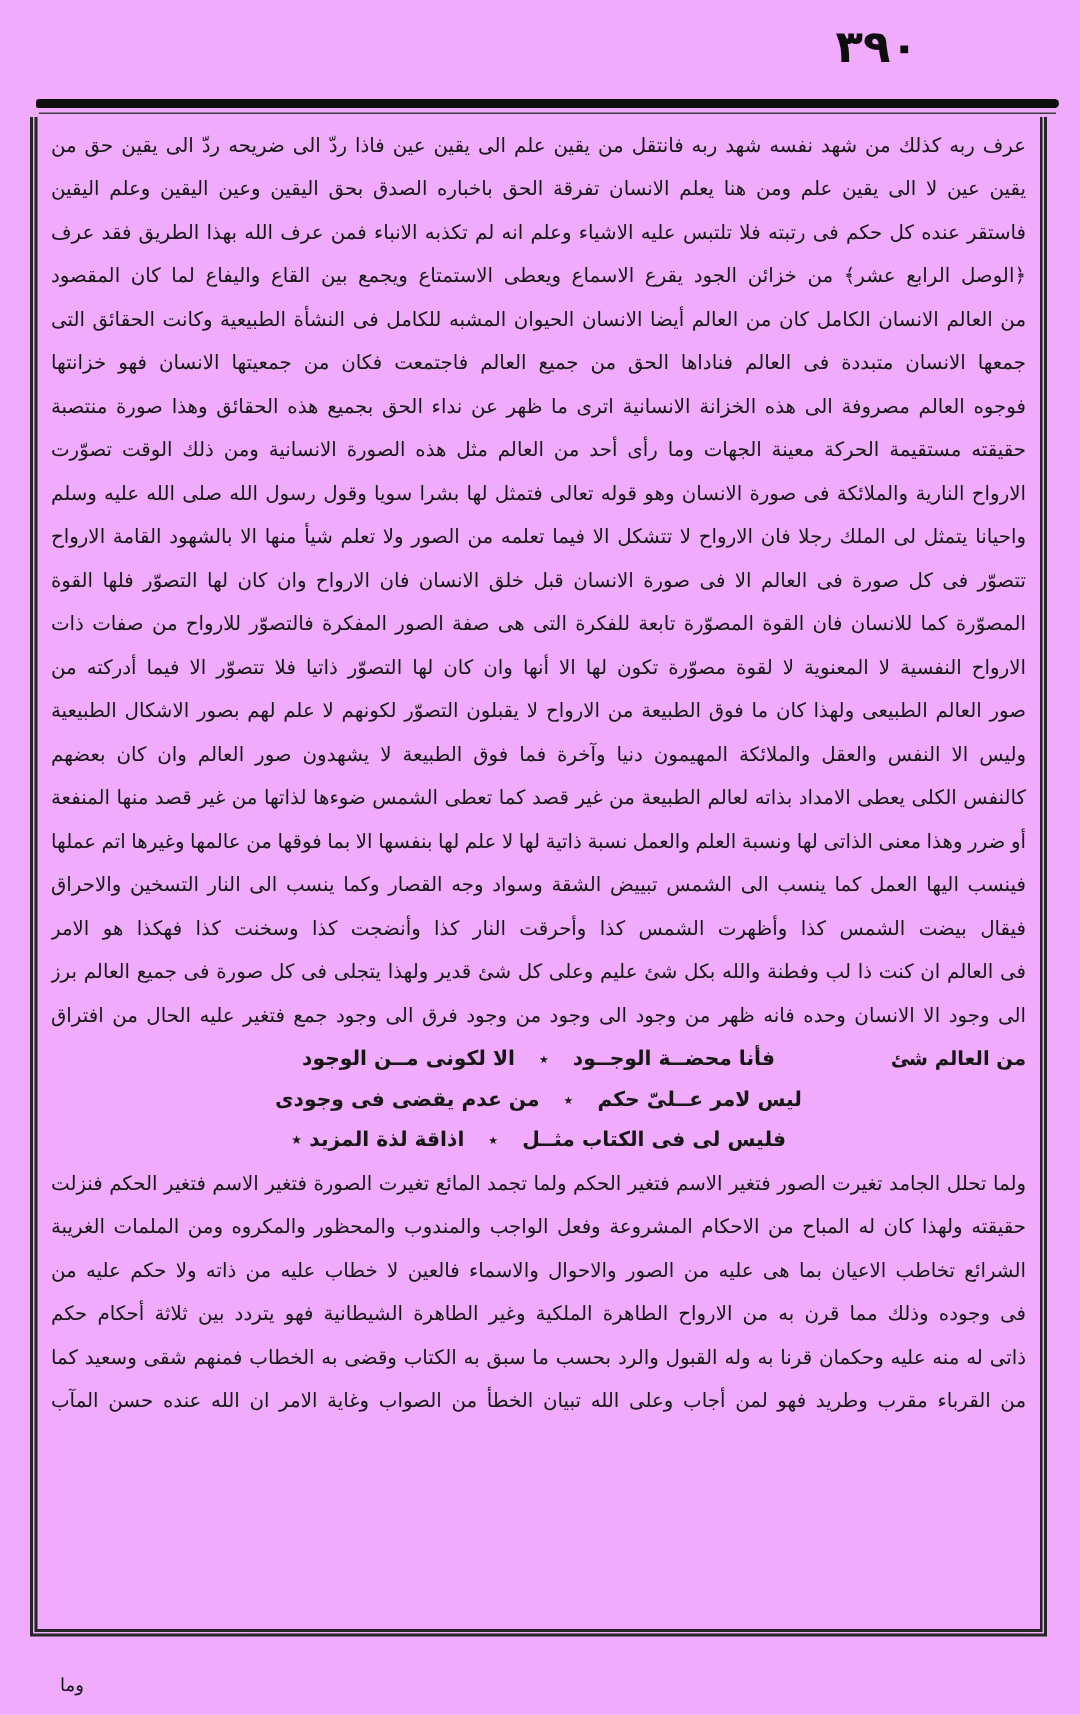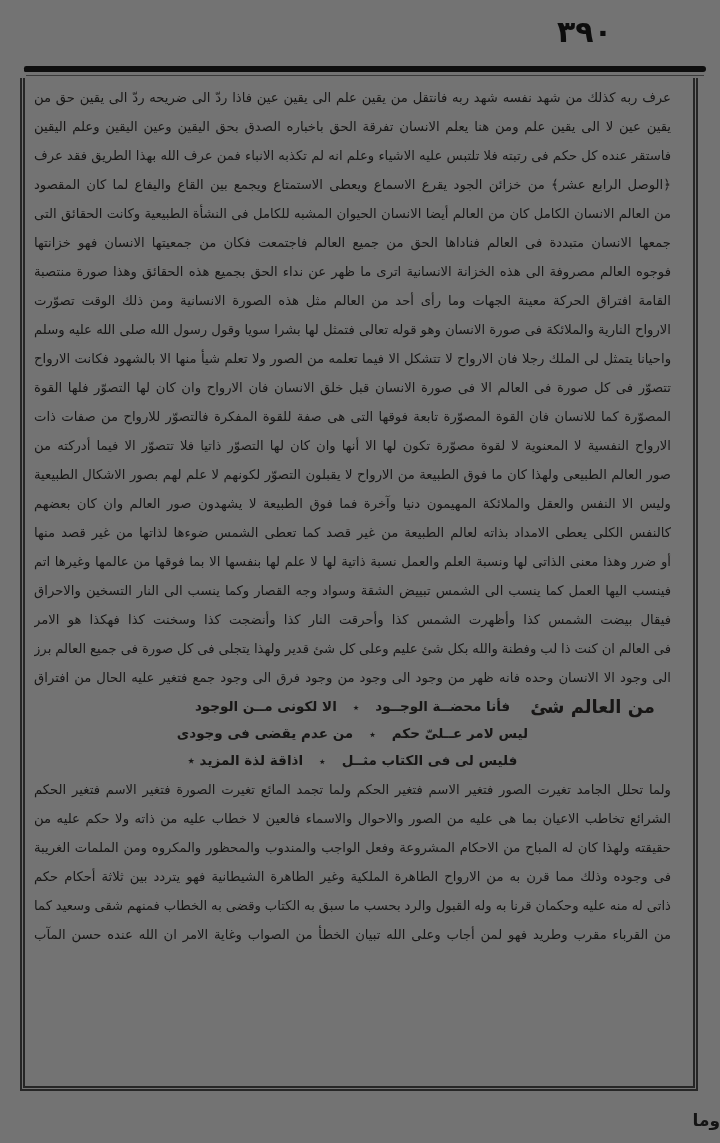--- a/index.html
+++ b/index.html
@@ -4,21 +4,21 @@
 <style>
   html,body{margin:0;padding:0;}
   body{
     width:720px;height:1143px;
     background:#efefec;
     font-family:"DejaVu Sans",sans-serif;
     overflow:hidden;
   }
   .page{
     position:relative;width:720px;height:1143px;
-    background:#737373;
+    background:#f0abfc;
     color:#171615;
     direction:rtl;
   }
   .page-number{
     position:absolute;top:14px;right:108px;
     font-size:30px;font-weight:bold;color:#0d0d0d;
     letter-spacing:1px;
   }
   .top-rule-thick{
     position:absolute;top:66px;left:24px;width:682px;height:6px;
@@ -26,45 +26,45 @@
   }
   .top-rule-thin{
     position:absolute;top:75px;left:26px;width:678px;height:1px;
     background:#3a3a3a;
   }
   .frame{
     position:absolute;top:78px;right:22px;left:20px;bottom:52px;
     border-right:5px double #262626;
     border-left:5px double #262626;
     border-bottom:5px double #262626;
-    padding:5px 22px 0 9px;
+    padding:5px 9px 0 9px;
     box-sizing:border-box;
   }
   .pline{
     height:29px;line-height:29px;
     font-size:13.2px;
     text-align:justify;text-align-last:justify;
     overflow:hidden;
     word-spacing:-0.5px;
   }
   .verse-block{margin:1px 0;}
   .verse-row{
     position:relative;height:27px;line-height:27px;
     text-align:center;font-weight:bold;font-size:13.5px;
     overflow:hidden;
   }
   .verse-row .hemi{display:inline-block;}
   .verse-row .star{display:inline-block;margin:0 16px;font-size:12px;}
   .verse-intro{
-    position:absolute;right:16px;top:0;
-    font-weight:bold;font-size:18px;
+    position:absolute;right:0;top:0;
+    font-weight:bold;font-size:13px;
   }
   .catchword{
     position:absolute;bottom:13px;left:40px;right:0;
-    text-align:right;font-size:17px;font-weight:bold;color:#141414;
+    text-align:left;font-size:12px;font-weight:normal;color:#141414;
   }
 </style>
 </head>
 <body>
 
 <div class="page">
 
   <div class="page-number">٣٩٠</div>
 
   <div class="top-rule-thick"></div>
@@ -72,44 +72,44 @@
 
   <div class="frame">
     <div id="prose1">
         <div class="pline">عرف ربه كذلك من شهد نفسه شهد ربه فانتقل من يقين علم الى يقين عين فاذا ردّ الى ضريحه ردّ الى يقين حق من</div>
         <div class="pline">يقين عين لا الى يقين علم ومن هنا يعلم الانسان تفرقة الحق باخباره الصدق بحق اليقين وعين اليقين وعلم اليقين</div>
         <div class="pline">فاستقر عنده كل حكم فى رتبته فلا تلتبس عليه الاشياء وعلم انه لم تكذبه الانباء فمن عرف الله بهذا الطريق فقد عرف</div>
         <div class="pline">﴿الوصل الرابع عشر﴾ من خزائن الجود يقرع الاسماع ويعطى الاستمتاع ويجمع بين القاع واليفاع لما كان المقصود</div>
         <div class="pline">من العالم الانسان الكامل كان من العالم أيضا الانسان الحيوان المشبه للكامل فى النشأة الطبيعية وكانت الحقائق التى</div>
         <div class="pline">جمعها الانسان متبددة فى العالم فناداها الحق من جميع العالم فاجتمعت فكان من جمعيتها الانسان فهو خزانتها</div>
         <div class="pline">فوجوه العالم مصروفة الى هذه الخزانة الانسانية اترى ما ظهر عن نداء الحق بجميع هذه الحقائق وهذا صورة منتصبة</div>
-        <div class="pline">القامة افتراق الحركة معينة الجهات وما رأى أحد من العالم مثل هذه الصورة الانسانية ومن ذلك الوقت تصوّرت</div>
+        <div class="pline">حقيقته مستقيمة الحركة معينة الجهات وما رأى أحد من العالم مثل هذه الصورة الانسانية ومن ذلك الوقت تصوّرت</div>
         <div class="pline">الارواح النارية والملائكة فى صورة الانسان وهو قوله تعالى فتمثل لها بشرا سويا وقول رسول الله صلى الله عليه وسلم</div>
-        <div class="pline">واحيانا يتمثل لى الملك رجلا فان الارواح لا تتشكل الا فيما تعلمه من الصور ولا تعلم شيأ منها الا بالشهود فكانت الارواح</div>
+        <div class="pline">واحيانا يتمثل لى الملك رجلا فان الارواح لا تتشكل الا فيما تعلمه من الصور ولا تعلم شيأ منها الا بالشهود القامة الارواح</div>
         <div class="pline">تتصوّر فى كل صورة فى العالم الا فى صورة الانسان قبل خلق الانسان فان الارواح وان كان لها التصوّر فلها القوة</div>
-        <div class="pline">المصوّرة كما للانسان فان القوة المصوّرة تابعة فوقها التى هى صفة للقوة المفكرة فالتصوّر للارواح من صفات ذات</div>
+        <div class="pline">المصوّرة كما للانسان فان القوة المصوّرة تابعة للفكرة التى هى صفة الصور المفكرة فالتصوّر للارواح من صفات ذات</div>
         <div class="pline">الارواح النفسية لا المعنوية لا لقوة مصوّرة تكون لها الا أنها وان كان لها التصوّر ذاتيا فلا تتصوّر الا فيما أدركته من</div>
         <div class="pline">صور العالم الطبيعى ولهذا كان ما فوق الطبيعة من الارواح لا يقبلون التصوّر لكونهم لا علم لهم بصور الاشكال الطبيعية</div>
         <div class="pline">وليس الا النفس والعقل والملائكة المهيمون دنيا وآخرة فما فوق الطبيعة لا يشهدون صور العالم وان كان بعضهم</div>
         <div class="pline">كالنفس الكلى يعطى الامداد بذاته لعالم الطبيعة من غير قصد كما تعطى الشمس ضوءها لذاتها من غير قصد منها المنفعة</div>
         <div class="pline">أو ضرر وهذا معنى الذاتى لها ونسبة العلم والعمل نسبة ذاتية لها لا علم لها بنفسها الا بما فوقها من عالمها وغيرها اتم عملها</div>
         <div class="pline">فينسب اليها العمل كما ينسب الى الشمس تبييض الشقة وسواد وجه القصار وكما ينسب الى النار التسخين والاحراق</div>
         <div class="pline">فيقال بيضت الشمس كذا وأظهرت الشمس كذا وأحرقت النار كذا وأنضجت كذا وسخنت كذا فهكذا هو الامر</div>
         <div class="pline">فى العالم ان كنت ذا لب وفطنة والله بكل شئ عليم وعلى كل شئ قدير ولهذا يتجلى فى كل صورة فى جميع العالم برز من عدم</div>
         <div class="pline">الى وجود الا الانسان وحده فانه ظهر من وجود الى وجود من وجود فرق الى وجود جمع فتغير عليه الحال من افتراق</div>
       </div>
     <div class="verse-block" id="verses">
         <div class="verse-row"><span class="hemi">فأنا محضــة الوجــود</span><span class="star">٭</span><span class="hemi">الا لكونى مــن الوجود</span><span class="verse-intro">من العالم شئ</span></div>
         <div class="verse-row"><span class="hemi">ليس لامر عــلىّ حكم</span><span class="star">٭</span><span class="hemi">من عدم يقضى فى وجودى</span></div>
         <div class="verse-row"><span class="hemi">فليس لى فى الكتاب مثــل</span><span class="star">٭</span><span class="hemi">اذاقة لذة المزيد ٭</span></div>
       </div>
     <div id="prose2">
         <div class="pline">ولما تحلل الجامد تغيرت الصور فتغير الاسم فتغير الحكم ولما تجمد المائع تغيرت الصورة فتغير الاسم فتغير الحكم فنزلت</div>
+        <div class="pline">حقيقته ولهذا كان له المباح من الاحكام المشروعة وفعل الواجب والمندوب والمحظور والمكروه ومن الملمات الغريبة</div>
         <div class="pline">الشرائع تخاطب الاعيان بما هى عليه من الصور والاحوال والاسماء فالعين لا خطاب عليه من ذاته ولا حكم عليه من</div>
-        <div class="pline">حقيقته ولهذا كان له المباح من الاحكام المشروعة وفعل الواجب والمندوب والمحظور والمكروه ومن الملمات الغريبة</div>
         <div class="pline">فى وجوده وذلك مما قرن به من الارواح الطاهرة الملكية وغير الطاهرة الشيطانية فهو يتردد بين ثلاثة أحكام حكم</div>
         <div class="pline">ذاتى له منه عليه وحكمان قرنا به وله القبول والرد بحسب ما سبق به الكتاب وقضى به الخطاب فمنهم شقى وسعيد كما كان</div>
         <div class="pline">من القرباء مقرب وطريد فهو لمن أجاب وعلى الله تبيان الخطأ من الصواب وغاية الامر ان الله عنده حسن المآب</div>
       </div>
   </div>
 
   <div class="catchword">وما</div>
 
 </div>
 

